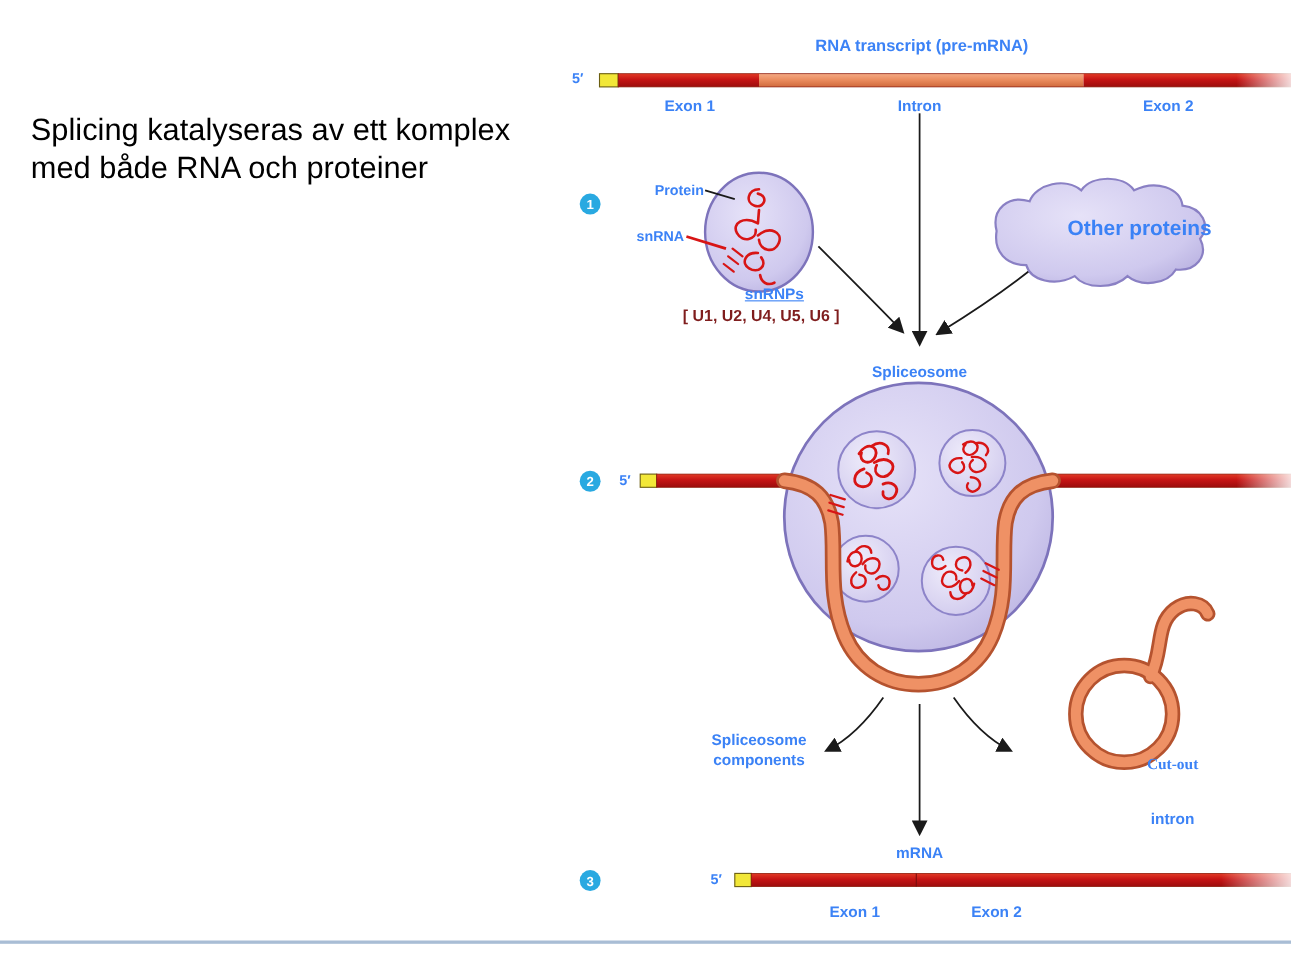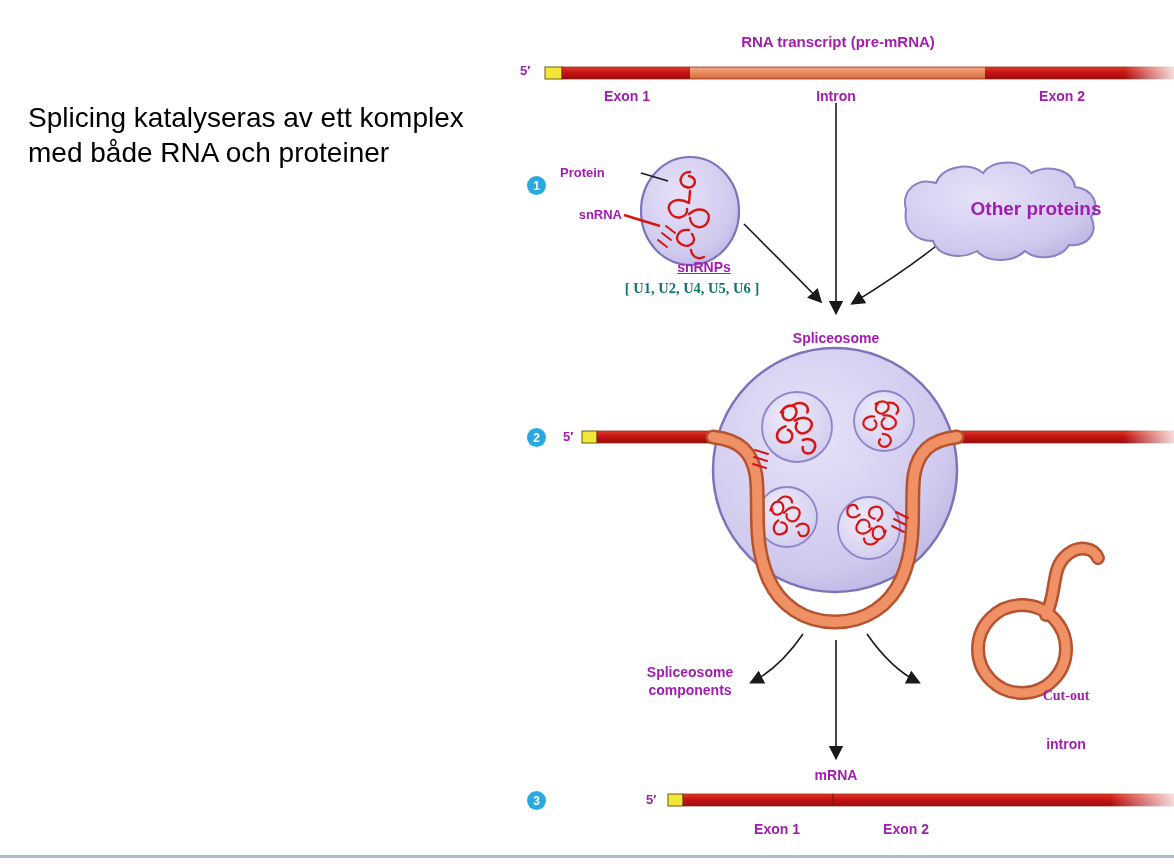--- a/index.html
+++ b/index.html
@@ -1,23 +1,23 @@
 <!DOCTYPE html>
 <html><head>
 <meta charset="utf-8">
 <style>
   html,body{margin:0;padding:0;background:#fff;}
   .stage{position:relative;width:1174px;height:868px;background:#ffffff;overflow:hidden;
          font-family:"Liberation Sans",sans-serif;color:#111;}
   .caption{position:absolute;left:28px;top:100px;font-size:28px;line-height:35px;color:#000;}
   .caption .b{font-weight:bold;}
   .caption .pre{white-space:pre;}
-  .lbl{position:absolute;font-weight:bold;color:#a21caf;white-space:nowrap;font-size:14px;}
+  .lbl{position:absolute;font-weight:bold;color:#3b82f6;white-space:nowrap;font-size:14px;}
   .ctr{transform:translateX(-50%);}
-  .blue{color:#0f766e;font-family:Liberation Serif, serif;}
+  .blue{color:#7f1d1d;}
   .step{position:absolute;width:19px;height:19px;border-radius:50%;background:#29a9e1;color:#fff;
         font-weight:bold;font-size:12px;display:flex;align-items:center;justify-content:center;}
   .gfx{position:absolute;left:0;top:0;}
   .divider{position:absolute;left:0;top:855px;width:1174px;height:3px;background:#a9bdd5;}
 </style>
 </head>
 <body>
 
 <div class="stage">
 
@@ -147,21 +147,21 @@
     <div>med både RNA och proteiner</div>
   </div>
 
   <div class="lbl ctr" style="left:838px;top:33px;font-size:15px;">RNA transcript (pre-mRNA)</div>
   <div class="lbl" style="left:520px;top:63px;font-size:13px;">5′</div>
   <div class="lbl ctr" style="left:627px;top:88px;">Exon 1</div>
   <div class="lbl ctr" style="left:836px;top:88px;">Intron</div>
   <div class="lbl ctr" style="left:1062px;top:88px;">Exon 2</div>
 
   <div class="step" style="left:527px;top:176px;">1</div>
-  <div class="lbl" style="left:560px;top:165px;width:80px;font-size:13px;">Protein</div>
+  <div class="lbl" style="left:560px;top:165px;width:80px;text-align:right;font-size:13px;">Protein</div>
   <div class="lbl" style="left:558px;top:207px;width:64px;text-align:right;font-size:13px;">snRNA</div>
   <div class="lbl ctr" style="left:704px;top:259px;text-decoration:underline;">snRNPs</div>
   <div class="lbl ctr blue" style="left:692px;top:280px;font-size:14.5px;">[ U1, U2, U4, U5, U6 ]</div>
   <div class="lbl ctr" style="left:992px;top:198px;font-size:19px;margin-left:44px;">Other proteins</div>
 
   <div class="lbl ctr" style="left:836px;top:330px;">Spliceosome</div>
   <div class="step" style="left:527px;top:428px;">2</div>
   <div class="lbl" style="left:563px;top:429px;font-size:13px;">5′</div>
 
   <div class="lbl ctr" style="left:690px;top:664px;">Spliceosome</div>

